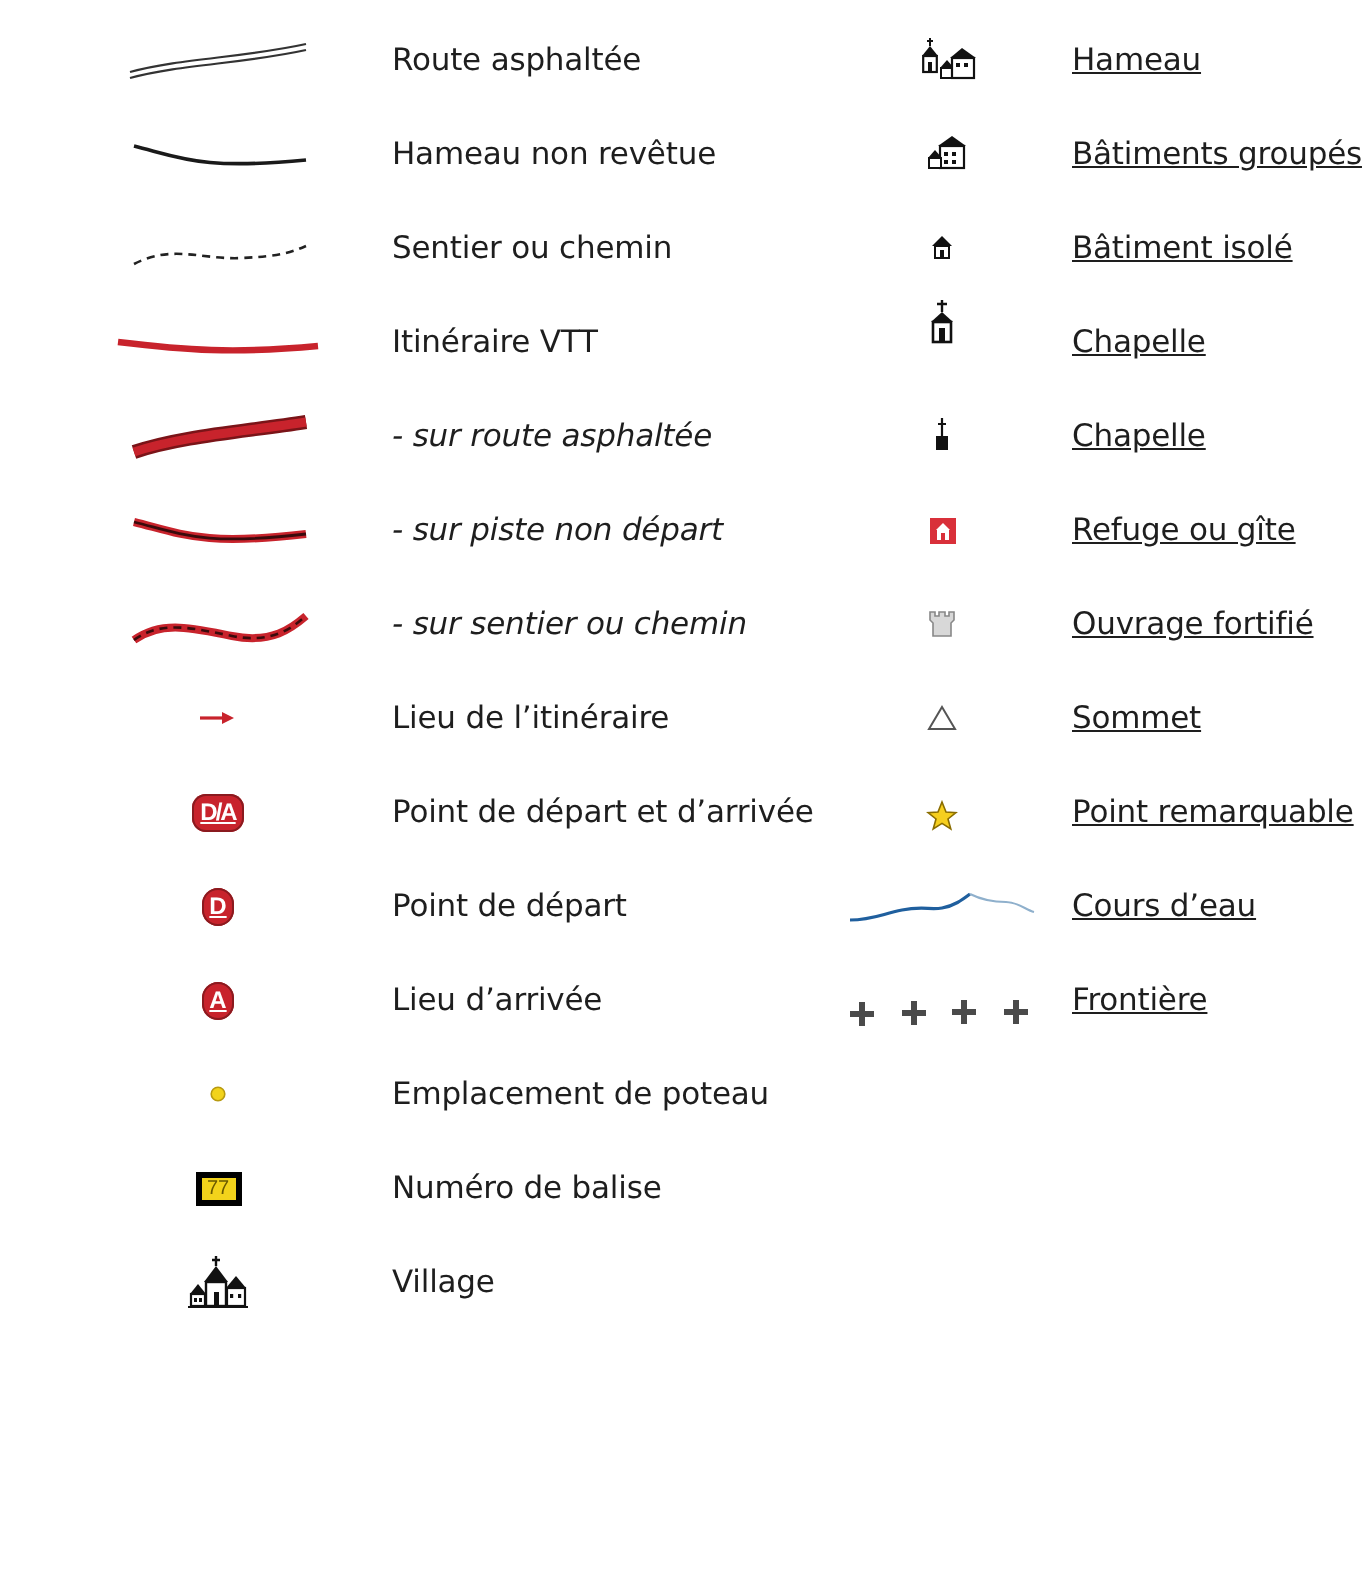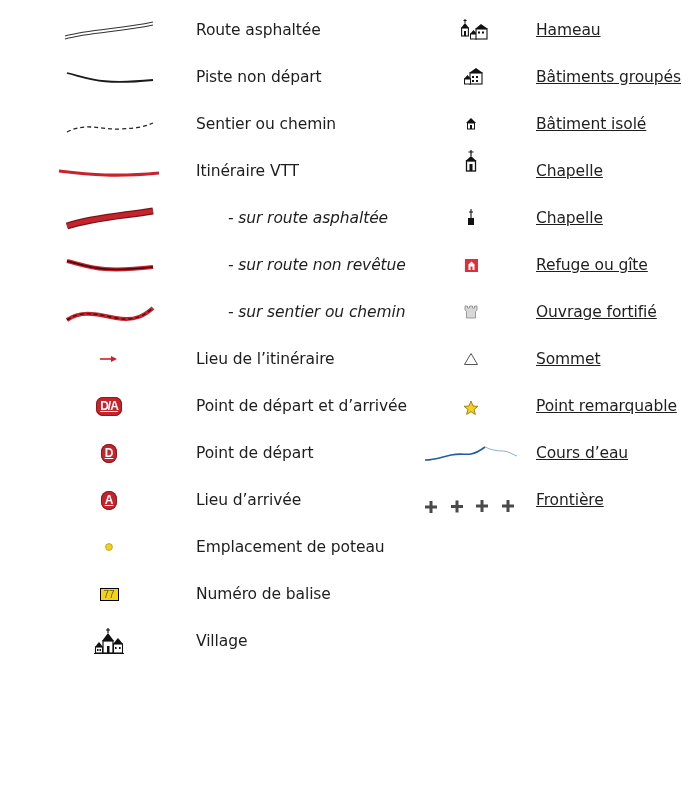--- a/index.html
+++ b/index.html
@@ -2,29 +2,29 @@
 <html><head>
 <meta charset="utf-8">
 <style>
   html, body { margin:0; padding:0; background:#ffffff; }
   body { width:682px; height:792px; position:relative; overflow:hidden;
          font-family:"DejaVu Sans", "Liberation Sans", sans-serif; color:#1e1e1e; }
   .legend { position:absolute; left:0; top:0; width:682px; height:792px;padding-left:44px; }
   .row { position:absolute; height:30px; display:block; }
   .sym { position:absolute; top:0; height:30px; display:flex; align-items:center; justify-content:center; }
   .lbl { position:absolute; top:0; height:30px; line-height:30px; font-size:15.5px; white-space:nowrap; letter-spacing:-0.1px; }
-  .lbl.it { font-style:italic;margin-left:32px; }
+  .lbl.it { font-style:italic; }
   .left .sym { left:10px; width:110px; }
   .left .lbl { left:152px; }
   .right .sym { left:372px; width:110px; }
   .right .lbl { left:492px;text-decoration:underline; }
   .badge { background:#c8232c; color:#fff; font-weight:bold; font-family:"Liberation Sans", sans-serif;
            border-radius:7px; display:inline-flex; align-items:center; justify-content:center;
            box-shadow:0 0 0 1px #8a1a1f inset;text-decoration:underline; }
-  .balise { background:#f2d31b; border:1px solid #000000; color:#6a5a00; font-size:10px;
+  .balise { background:#f2d31b; border:3px solid #000000; color:#6a5a00; font-size:10px;
             width:17px; height:11px; line-height:11px; text-align:center; font-family:"Liberation Sans", sans-serif; }
 </style>
 </head>
 <body>
 
 <div class="legend">
 
   <div class="left">
 
     <div class="row" style="top:15px;">
@@ -36,21 +36,21 @@
       </div>
       <span class="lbl">Route asphaltée</span>
     </div>
 
     <div class="row" style="top:62px;">
       <div class="sym">
         <svg width="96" height="20" viewBox="0 0 96 20">
             <path d="M6 6 C30 12, 40 18, 92 13" stroke="#1a1a1a" stroke-width="1.8" fill="none"></path>
           </svg>
       </div>
-      <span class="lbl">Piste non départ</span>
+      <span class="lbl">Hameau non revêtue</span>
     </div>
 
     <div class="row" style="top:109px;">
       <div class="sym">
         <svg width="96" height="20" viewBox="0 0 96 20">
             <path d="M6 18 C25 8, 40 16, 60 15 S85 12, 92 9" stroke="#222" stroke-width="1.3" stroke-dasharray="4,3" fill="none"></path>
           </svg>
       </div>
       <span class="lbl">Sentier ou chemin</span>
     </div>
@@ -74,21 +74,21 @@
       <span class="lbl it">- sur route asphaltée</span>
     </div>
 
     <div class="row" style="top:250px;">
       <div class="sym">
         <svg width="96" height="20" viewBox="0 0 96 20">
             <path d="M6 6 C30 12, 40 18, 92 12" stroke="#c8232c" stroke-width="4" fill="none"></path>
             <path d="M6 6 C30 12, 40 18, 92 12" stroke="#3a0a0c" stroke-width="1.4" fill="none"></path>
           </svg>
       </div>
-      <span class="lbl it">- sur route non revêtue</span>
+      <span class="lbl it">- sur piste non départ</span>
     </div>
 
     <div class="row" style="top:297px;">
       <div class="sym">
         <svg width="96" height="24" viewBox="0 0 96 24">
             <path d="M6 20 C20 10, 35 14, 55 18 S85 14, 92 8" stroke="#c8232c" stroke-width="4" fill="none"></path>
             <path d="M6 20 C20 10, 35 14, 55 18 S85 14, 92 8" stroke="#3a0a0c" stroke-width="1.3" stroke-dasharray="4,3" fill="none"></path>
           </svg>
       </div>
       <span class="lbl it">- sur sentier ou chemin</span>

